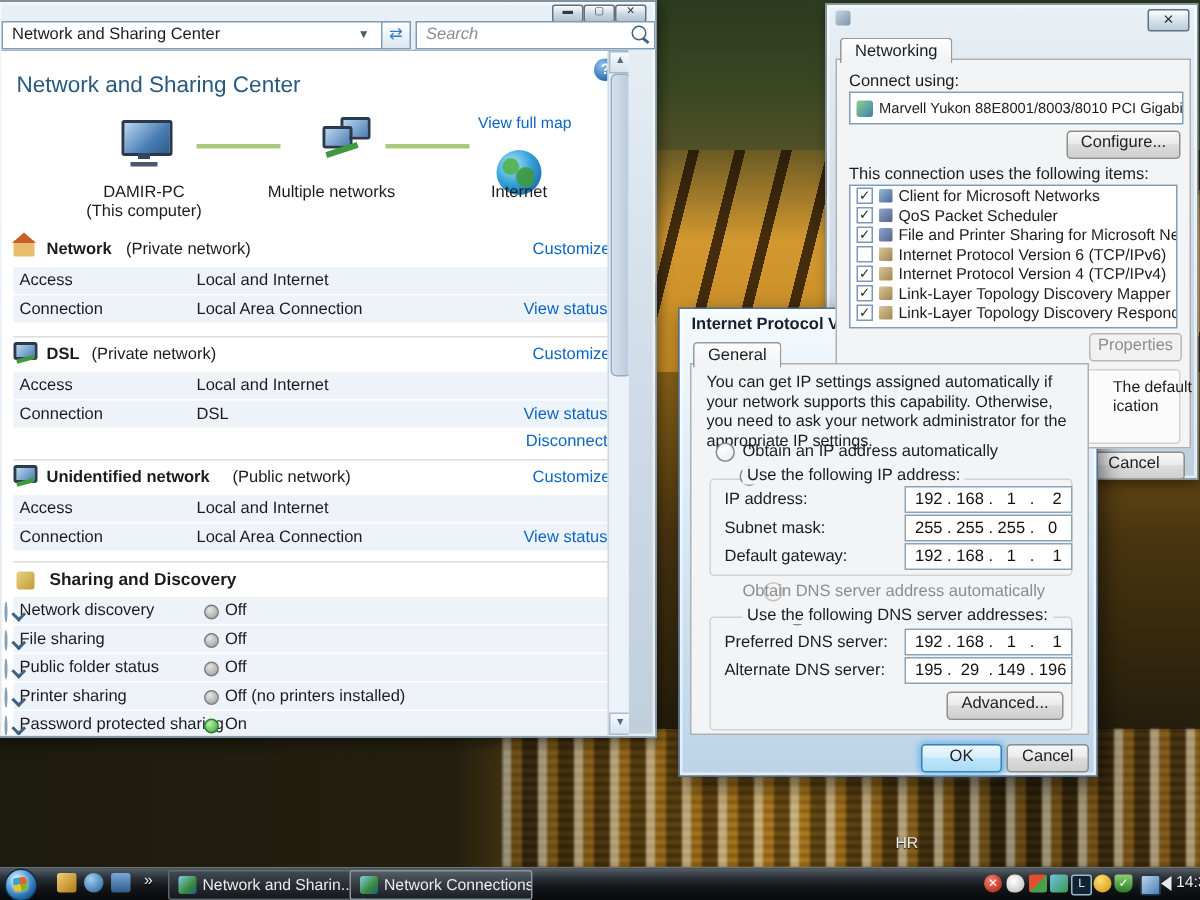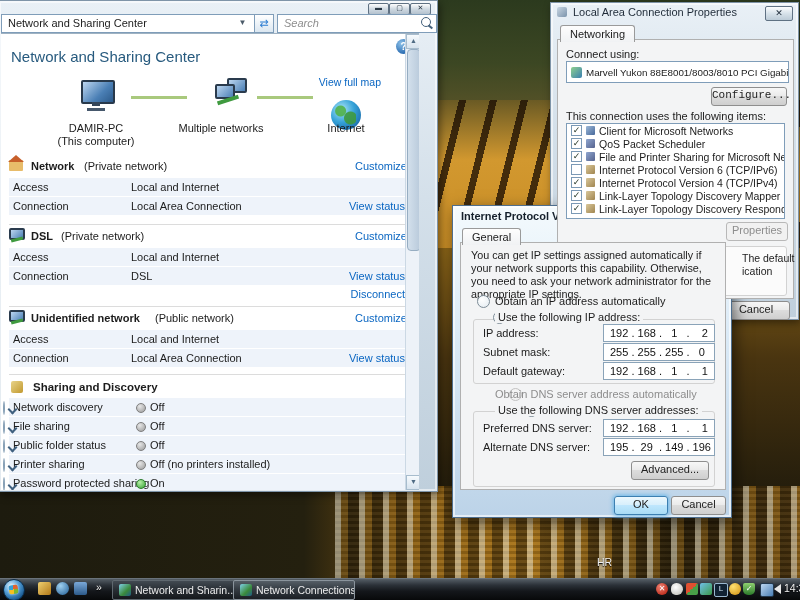--- a/index.html
+++ b/index.html
@@ -258,33 +258,32 @@
       <div class="abs sb-track" style="left:404px;top:0;width:14px;height:456px;">
         <div class="abs sb-btn" style="left:0;top:0;width:13px;height:13px;">▲</div>
         <div class="abs sb-thumb" style="left:0.5px;top:15px;width:12px;height:200px;"></div>
         <div class="abs sb-btn" style="left:0;bottom:0;width:13px;height:13px;">▼</div>
       </div>
     </div>
   </div>
 
   <div class="abs chrome" style="left:550px;top:2px;width:247px;height:316px;">
     <div class="abs" style="left:6px;top:4px;width:10px;height:10px;border-radius:2px;background:linear-gradient(135deg,#c9d6e2,#7a93ab);"></div>
-    <div class="abs titlebar-text" style="left:22px;top:3px;width:180px;">Local Area Connection Properties</div>
     <div class="abs dlgbtn" style="right:5px;top:3px;width:26px;height:13px;">✕</div>
 
     <div class="abs tab" style="left:9px;top:22px;">
       <span>Networking</span>
     </div>
     <div class="abs tabpage" style="left:6px;top:36px;width:235px;height:258px;">
       <div class="abs" style="left:8px;top:8px;">Connect using:</div>
       <div class="abs" style="left:8px;top:21px;width:217px;height:20px;border:1px solid #7f9db9;background:#fff;display:flex;align-items:center;gap:4px;padding-left:4px;overflow:hidden;">
         <span style="width:11px;height:11px;flex:0 0 auto;border-radius:2px;background:linear-gradient(135deg,#8fd08f,#3a7fb0);"></span>
         <span style="font-size:9.8px;white-space:nowrap;">Marvell Yukon 88E8001/8003/8010 PCI Gigabit Ethernet</span>
       </div>
-      <div class="abs btn" style="left:153px;top:47px;width:74px;height:17px;font-family:Liberation Mono, monospace;">Configure...</div>
+      <div class="abs btn" style="left:153px;top:47px;width:74px;height:17px;">Configure...</div>
       <div class="abs" style="left:8px;top:70px;">This connection uses the following items:</div>
       <div class="abs listbox" style="left:8px;top:83px;width:217px;height:94px;">
         <div class="lirow">
             <span class="cb">✓</span>
             <span class="li-ico"></span>
             <span>Client for Microsoft Networks</span>
           </div>
         <div class="lirow">
             <span class="cb">✓</span>
             <span class="li-ico"></span>

